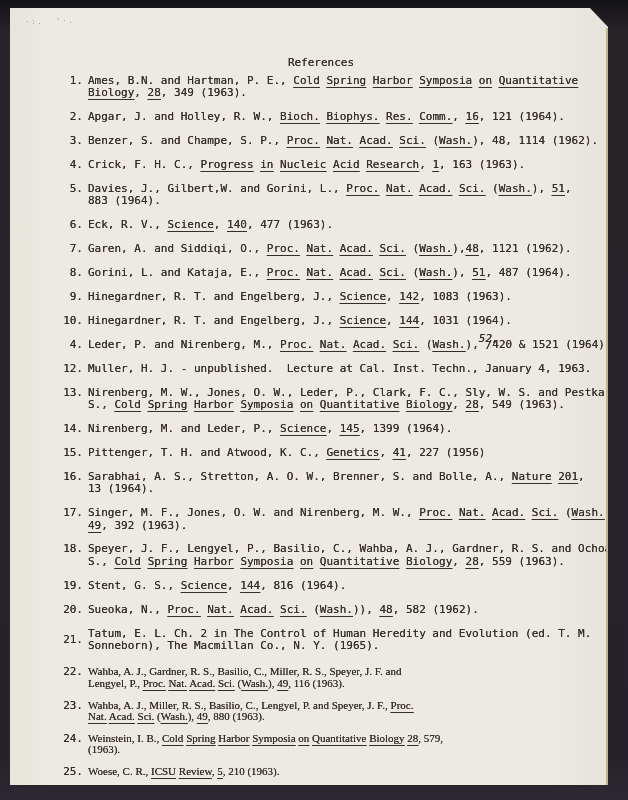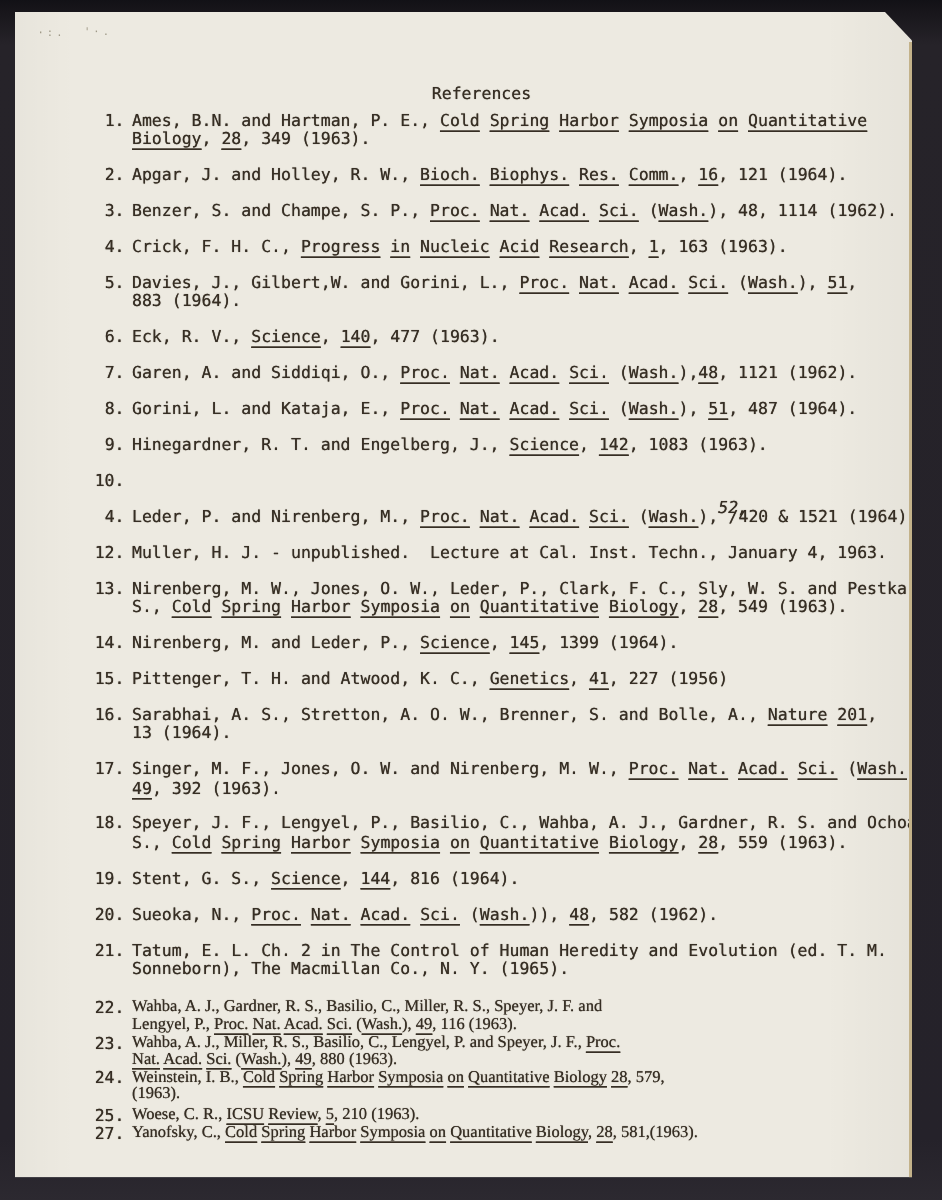--- a/index.html
+++ b/index.html
@@ -21,22 +21,22 @@
   .paper-edge-right {
     position: absolute; right: 0; top: 20px; bottom: 0; width: 2px;
     background: #c3b28a;
   }
   .page-title {
     position: absolute; left: 0; right: 0; top: 49px;
     text-align: center; line-height: 12px; margin-left: 24px;
   }
   .refs { margin: 67px 0 0 37px; }
   .ref { display: flex; margin-bottom: 11.5px; }
-  .ref:nth-child(21) { margin-bottom: 14px; }
-  .ref:nth-child(n+22) { margin-bottom: 0; }
+  .ref:nth-child(21) { margin-bottom: 14px; align-items: center; }
+  .ref:nth-child(n+22) { margin-bottom: 0; margin-top: 10px; }
   .ref:nth-child(n+22) .line { line-height: 11.6px; font-family: Liberation Serif, serif; }
   .ref:nth-child(24) { margin-bottom: 2px; }
   .num { flex: none; display: inline-block; width: 36px; text-align: right; margin-right: 5px; line-height: 12.4px; }
   .line { white-space: pre; line-height: 12.4px; }
   .u { text-decoration: underline; text-underline-offset: 2.5px; text-decoration-thickness: 1px; }
   .sup { position: relative; top: -5.5px; display: inline-block; margin-right: -13px; font-style: italic; }
   .pencil-mark {
     position: absolute; color: #97917f; font-size: 7px; letter-spacing: 2px;
     text-shadow: none; opacity: 0.9;
   }
@@ -102,20 +102,23 @@
         </div>
       </div>
       <div class="ref">
         <span class="num">9.</span>
         <div>
           <div class="line">Hinegardner, R. T. and Engelberg, J., <span class="u">Science</span>, <span class="u">142</span>, 1083 (1963).</div>
         </div>
       </div>
       <div class="ref">
         <span class="num">10.</span>
+        <div>
+          <div class="line">Hinegardner, R. T. and Engelberg, J., <span class="u">Science</span>, <span class="u">144</span>, 1031 (1964).</div>
+        </div>
       </div>
       <div class="ref">
         <span class="num">4.</span>
         <div>
           <div class="line">Leder, P. and Nirenberg, M., <span class="u">Proc.</span> <span class="u">Nat.</span> <span class="u">Acad.</span> <span class="u">Sci.</span> (<span class="u">Wash.</span>),<span class="sup">52,</span>/420 &amp; 1521 (1964).</div>
         </div>
       </div>
       <div class="ref">
         <span class="num">12.</span>
         <div>

